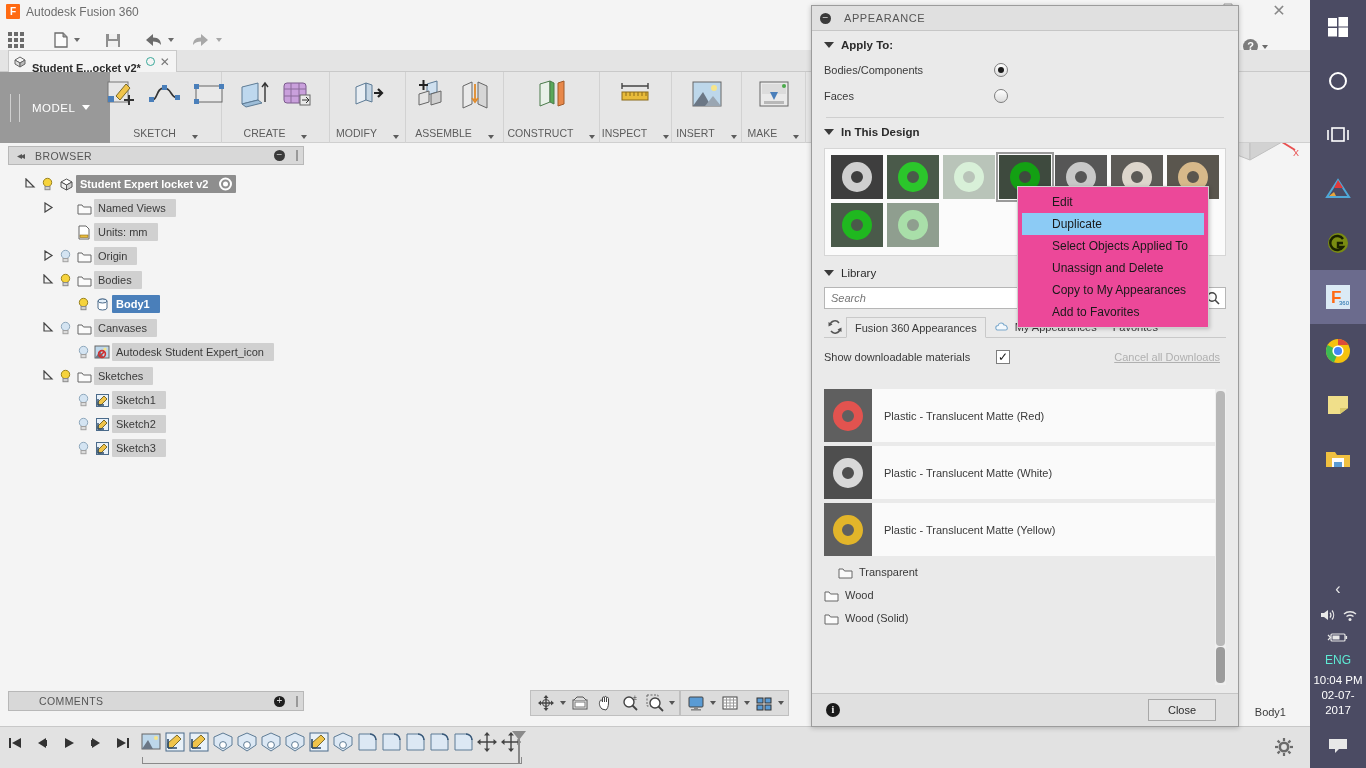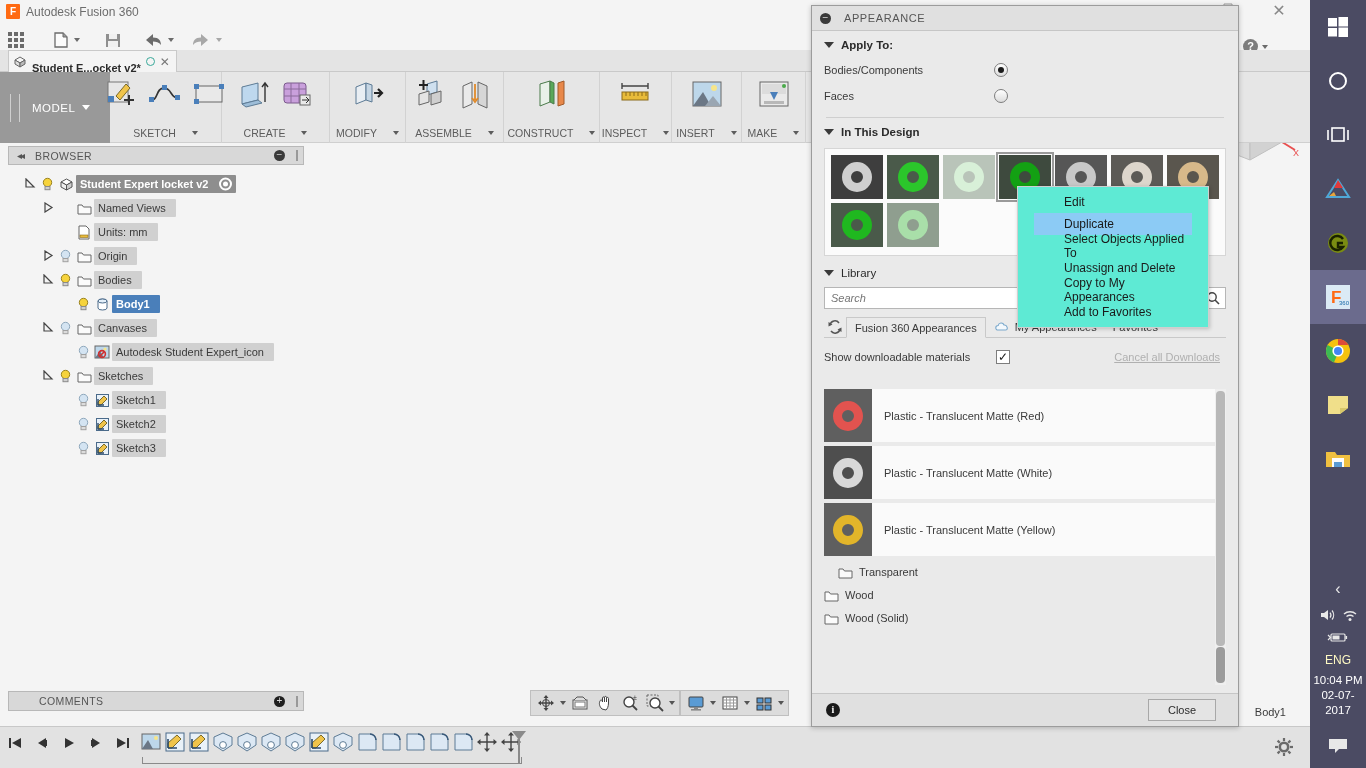--- a/index.html
+++ b/index.html
@@ -44,21 +44,21 @@
 
   
   #ribbon { position:absolute; left:0; top:72px; width:1310px; height:71px; background:#e6e6e6; border-bottom:1px solid #cfcfcf;}
   #workspace-sel { position:absolute; left:0; top:0; width:110px; height:71px; background:#999999; display:flex; align-items:center; }
   #ws-grip { width:10px; height:28px; margin-left:10px; border-left:1px solid #cfcfcf; border-right:1px solid #cfcfcf;}
   #ws-label { color:#ffffff; font-size:11.5px; letter-spacing:.5px; margin-left:12px;}
   #ws-caret { width:0;height:0;border-left:4px solid transparent;border-right:4px solid transparent;border-top:5px solid #ffffff; margin-left:7px;}
   .rib-group { position:absolute; top:0; height:71px; border-right:1px solid #d2d2d2; }
   .rib-icons { position:absolute; top:6px; left:0; width:100%; display:flex; justify-content:center; gap:8px;}
   .rib-label { position:absolute; bottom:4px; left:0; width:100%; text-align:center; font-size:10.5px; color:#5c5c5c;
-               display:flex; align-items:center; justify-content:center; gap:16px;}
+               display:flex; align-items:flex-end; justify-content:center; gap:16px;}
   .rib-label .caret { border-top-color:#5c5c5c; margin-left:0;}
   .ricon { width:36px; height:34px; position:relative; cursor:pointer;}
 
   
   #browser { position:absolute; left:8px; top:146px; width:296px; height:19px; background:#d8d8d8; border:1px solid #b8b8b8;
              display:flex; align-items:center; }
   #browser-collapse { margin-left:8px; color:#555; font-size:10px; letter-spacing:-2px;}
   #browser-title { margin-left:12px; font-size:10.5px; color:#555; letter-spacing:.4px;}
   #browser-pin { position:absolute; right:18px; width:11px;height:11px;border-radius:50%;background:#3a3a3a; color:#d8d8d8;
                  font-size:10px; line-height:10px; text-align:center;}
@@ -170,32 +170,32 @@
   #close-btn { position:absolute; right:22px; top:5px; width:68px; height:22px; background:#e4e4e4; border:1px solid #a8a8a8;
                font-size:11px; color:#2b2b2b; cursor:pointer; font-family:"Liberation Sans",sans-serif;}
 
   
   #watermark { position:absolute; left:1000px; top:688px; width:300px; text-align:center; color:#c4c4c4; pointer-events:none;
                transform:translateX(-150px);}
   #wm1 { font-size:22px; color:#c6c6c6; white-space:nowrap;}
   #wm2 { font-size:12px; color:#c6c6c6; white-space:nowrap; margin-top:2px;}
 
   
-  #ctxmenu { position:absolute; left:1017px; top:186px; width:192px; background:#5eead4; border:1px solid #cfcfcf;
-             box-shadow:1px 1px 4px rgba(0,0,0,.2); padding:4px 16px; z-index:50;}
+  #ctxmenu { position:absolute; left:1017px; top:186px; width:192px; background:#ec4899; border:1px solid #cfcfcf;
+             box-shadow:1px 1px 4px rgba(0,0,0,.2); padding:4px 4px; z-index:50;}
   .ctx-item { height:22px; display:flex; align-items:center; padding-left:30px; font-size:12px; color:#1a1a1a; cursor:pointer;}
   .ctx-item.hl { background:#8ccbf5; }
 
   
   #taskbar { position:absolute; right:0; top:0; width:56px; height:768px; background:#4b4b63; }
   .tb-item { width:56px; height:54px; display:flex; align-items:center; justify-content:center; cursor:pointer; position:relative;}
   .tb-item.active { background:#6b6b8d;}
   #tb-tray { position:absolute; left:0; bottom:0; width:56px; }
   .tray-row { display:flex; align-items:center; justify-content:center; color:#e8e8e8; font-size:13px; gap:6px; }
-  #tray-lang { text-align:center; color:#fef9c3; font-size:12px; padding:6px 0;}
+  #tray-lang { text-align:center; color:#5eead4; font-size:12px; padding:6px 0;}
   #tray-time { text-align:center; color:#fff; font-size:11.5px; line-height:15px; padding-bottom:6px;}
   #tray-action { display:flex; align-items:center; justify-content:center; height:44px; cursor:pointer;}
 </style>
 </head>
 <body>
 
 <div id="app">
 
   <div id="canvas">
     <svg id="grid-svg" width="1310" height="545">

